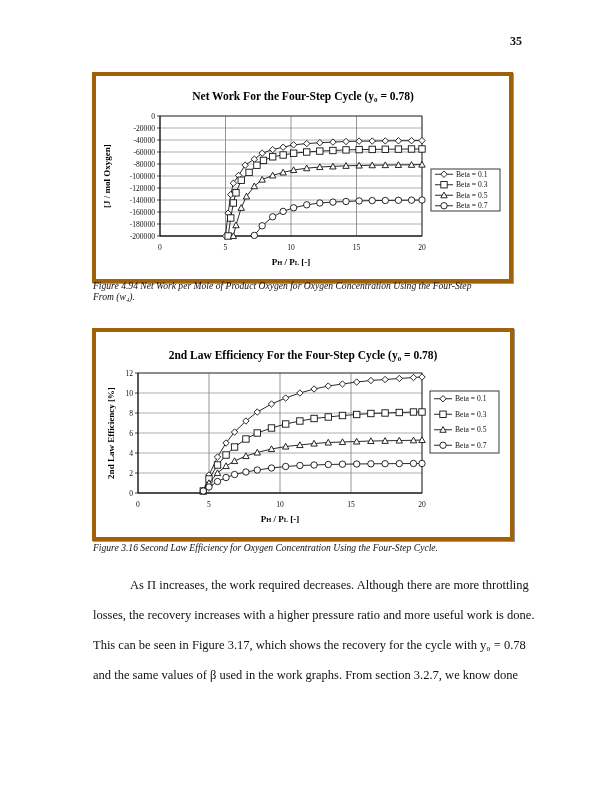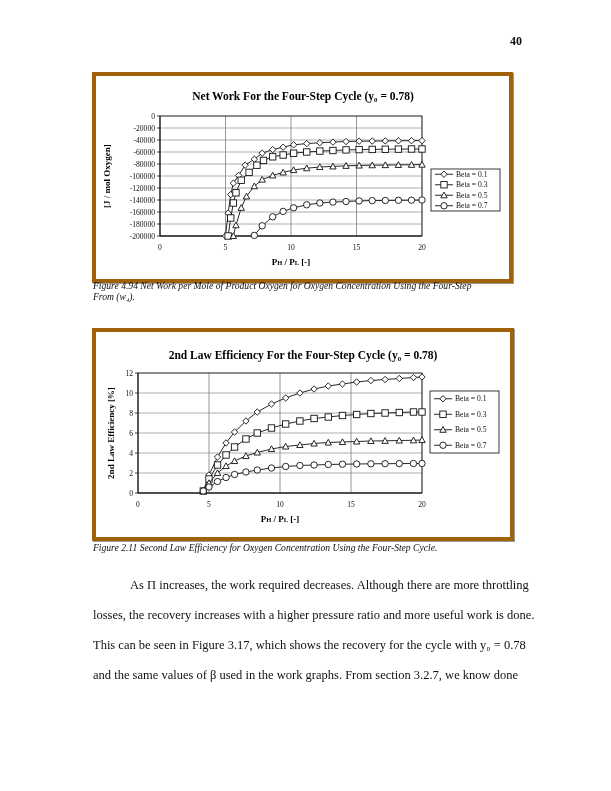--- a/index.html
+++ b/index.html
@@ -17,21 +17,21 @@
   .body-text { position: absolute; left: 93px; width: 424px; font-size: 12.5px; line-height: 30px; text-align: justify; }
   .body-line { display: block; white-space: nowrap; height: 30px; }
   .indent { padding-left: 37px; }
   .title-text { font-family: "Liberation Serif", serif; font-weight: bold; }
   .tick-text { font-family: "Liberation Serif", serif; font-size: 7.6px; fill: #111; }
   .legend-text { font-family: "Liberation Serif", serif; font-size: 7.6px; fill: #111; }
 </style>
 </head>
 <body>
 
-<div class="page-number">40</div>
+<div class="page-number">35</div>
 
 <div class="figure-frame" id="fig1">
   <svg id="svg1" width="413" height="203">
       <text x="207" y="24" text-anchor="middle" class="title-text" font-size="11.5">Net Work For the Four-Step Cycle (y₀ = 0.78)</text>
       <line x1="64" x2="326" y1="40" y2="40" stroke="#9a9a9a" stroke-width="0.8"></line>
       <line x1="61" x2="64" y1="40" y2="40" stroke="#111" stroke-width="0.8"></line>
       <text x="59" y="42.6" text-anchor="end" class="tick-text">0</text>
       <line x1="64" x2="326" y1="52" y2="52" stroke="#9a9a9a" stroke-width="0.8"></line>
       <line x1="61" x2="64" y1="52" y2="52" stroke="#111" stroke-width="0.8"></line>
       <text x="59" y="54.6" text-anchor="end" class="tick-text">-20000</text>
@@ -339,21 +339,21 @@
         </g>
         <g>
           <line x1="338" x2="356" y1="113.25" y2="113.25" stroke="#111" stroke-width="0.9"></line>
           <circle cx="347" cy="113.25" r="3.2" fill="#fff" stroke="#111" stroke-width="0.9"></circle>
           <text x="359" y="115.95" class="legend-text">Beta = 0.7</text>
         </g>
       </g>
     </svg>
 </div>
 <div class="caption" id="cap2">
-  <span>Figure 2.11  Second Law Efficiency for Oxygen Concentration Using the Four-Step Cycle.</span>
+  <span>Figure 3.16  Second Law Efficiency for Oxygen Concentration Using the Four-Step Cycle.</span>
 </div>
 
 <div class="body-text" style="top: 570px;">
   <span class="body-line indent">As Π increases, the work required decreases.  Although there are more throttling</span>
   <span class="body-line">losses, the recovery increases with a higher pressure ratio and more useful work is done.</span>
   <span class="body-line">This can be seen in Figure 3.17, which shows the recovery for the cycle with y₀ = 0.78</span>
   <span class="body-line">and the same values of β used in the work graphs.  From section 3.2.7, we know done</span>
 </div>
 
 </body></html>

